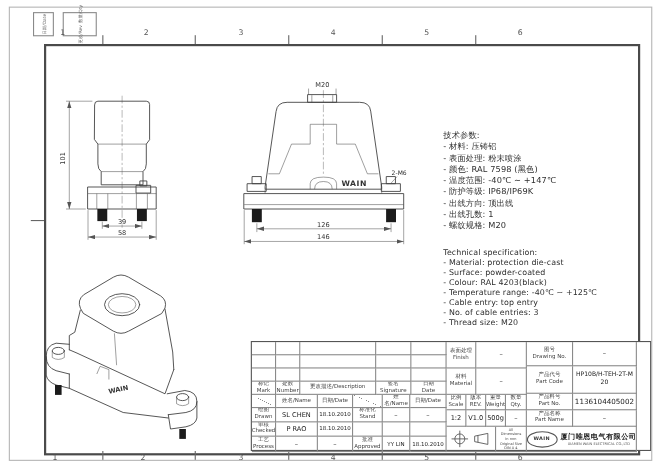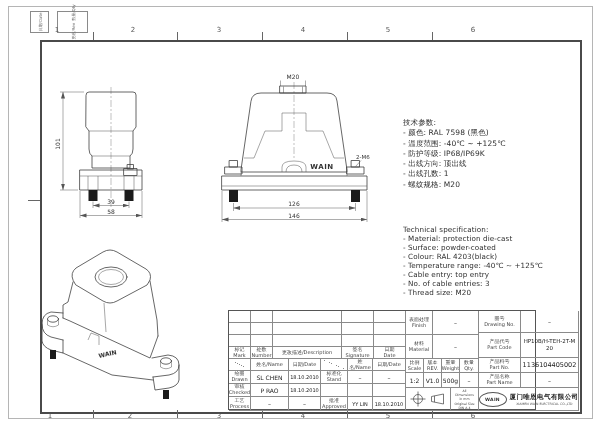--- a/index.html
+++ b/index.html
@@ -13,21 +13,21 @@
   .cornerbox{position:absolute;border:1px solid #8a8a8a;box-sizing:border-box;}
   .vtext{position:absolute;left:50%;top:50%;transform:translate(-50%,-50%) rotate(-90deg);
          font-size:4px;color:#666;white-space:nowrap;}
   .vtext2{display:flex;gap:2px;}
   
   .spec{position:absolute;left:403px;font-size:7.5px;color:#2e2e2e;letter-spacing:0.1px;}
   .spec-cn{top:118px;line-height:10.3px;}
   .spec-en{top:225px;font-size:7.2px;line-height:9px;}
   .spec div{white-space:nowrap;}
   
-  .tb{position:absolute;left:228px;top:310px;width:308px;height:100px;border:1px solid #555;box-sizing:border-box;background:#fff;}
+  .tb{position:absolute;left:228px;top:310px;width:364px;height:100px;border:1px solid #555;box-sizing:border-box;background:#fff;}
   .cell{position:absolute;box-sizing:border-box;border-right:1px solid #8a8a8a;border-bottom:1px solid #8a8a8a;
         display:flex;align-items:center;justify-content:center;overflow:hidden;text-align:center;}
   .lbl{font-size:5px;line-height:1.15;color:#444;white-space:pre-line;}
   .val{font-size:6px;color:#222;}
   .val-sm{font-size:5px;color:#222;}
   .diag{background:linear-gradient(to top right,transparent 49.4%,#8a8a8a 49.4% 50.6%,transparent 50.6%);}
   .wrapv{font-size:5.5px;line-height:1.25;word-break:break-all;color:#222;padding:0 2px;}
   .note{font-size:4px;line-height:1.3;white-space:pre-line;transform:scale(0.8);color:#444;}
   .company{display:flex;align-items:center;gap:3px;padding:0 2px;}
   .logo-oval{width:26px;height:13px;border:1px solid #555;border-radius:50%;flex:0 0 auto;
@@ -173,22 +173,24 @@
     <path class="edge" d="M179,365 L179,380 Q178,386 169,388 L155,390 L153,377"></path>
     <ellipse class="edge" cx="166" cy="361" rx="5.5" ry="3.2"></ellipse>
     <path class="thin" d="M160.5,361 V367 M171.5,361 V367"></path>
     <path class="thin" d="M160.5,367 Q166,370.5 171.5,367"></path>
     <rect class="fillpin" x="163" y="390" width="6" height="9"></rect>
     <text transform="rotate(-12 108 356)" x="108" y="356" text-anchor="middle" font-size="6" font-weight="bold">WAIN</text>
   </svg>
 
   <div class="spec spec-cn">
     <div>技术参数:</div>
+    <div>- 材料: 压铸铝</div>
+    <div>- 表面处理: 粉末喷涂</div>
     <div>- 颜色: RAL 7598 (黑色)</div>
-    <div>- 温度范围: -40℃ ~ +125℃</div>
+    <div>- 温度范围: -40℃ ~ +147℃</div>
     <div>- 防护等级: IP68/IP69K</div>
     <div>- 出线方向: 顶出线</div>
     <div>- 出线孔数: 1</div>
     <div>- 螺纹规格: M20</div>
   </div>
   <div class="spec spec-en">
     <div>Technical specification:</div>
     <div>- Material: protection die-cast</div>
     <div>- Surface: powder-coated</div>
     <div>- Colour: RAL 4203(black)</div>

